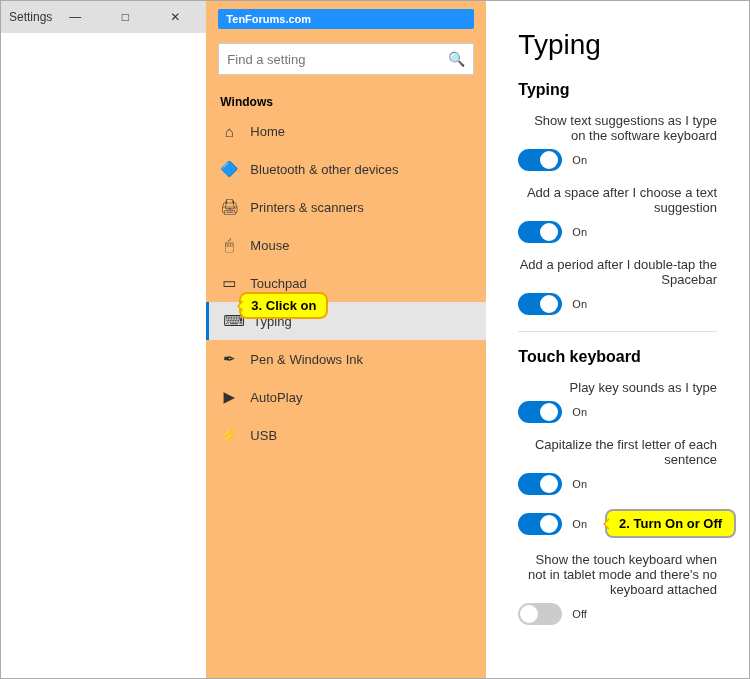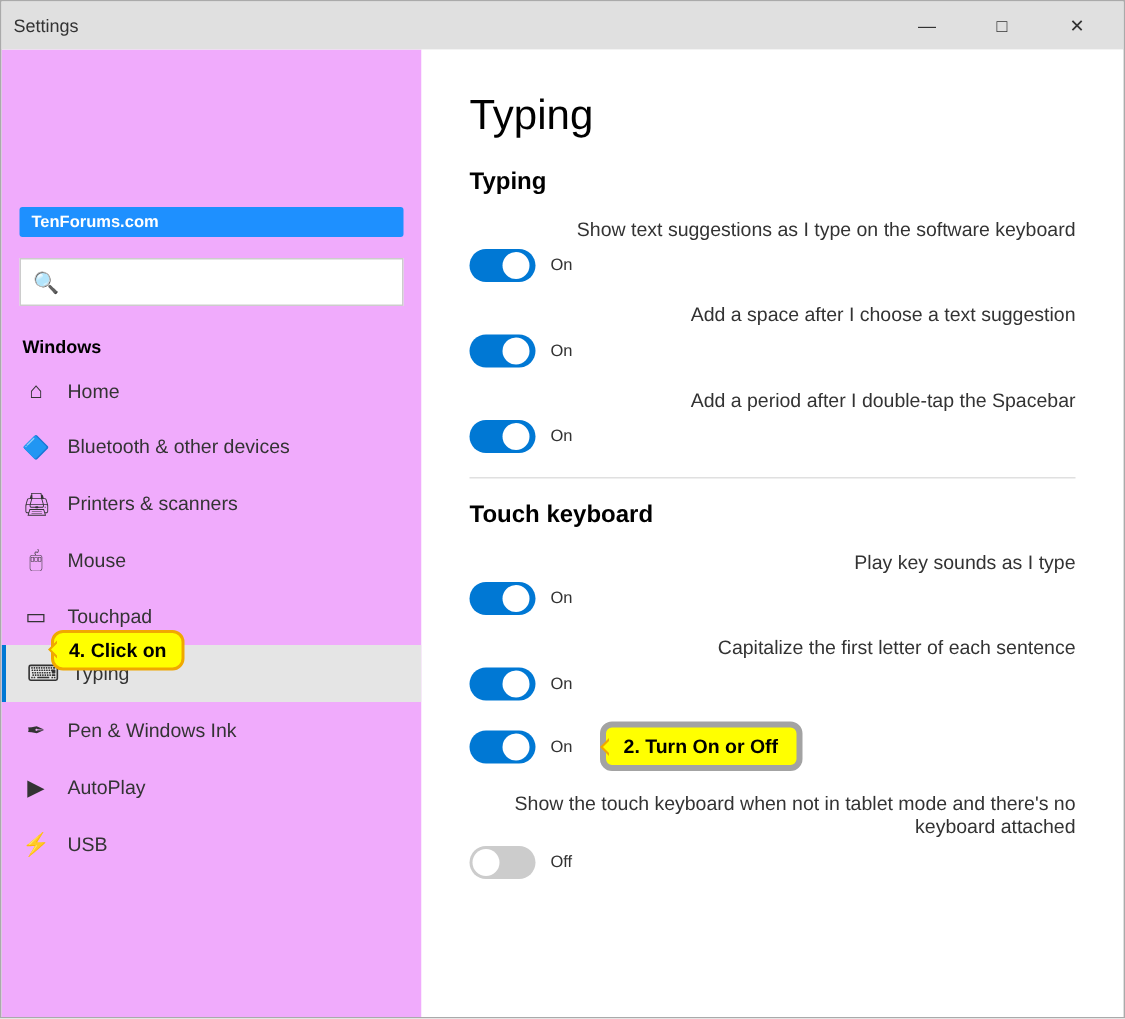--- a/index.html
+++ b/index.html
@@ -1,28 +1,28 @@
 <!DOCTYPE html>
 <html><head>
   <meta charset="utf-8">
   <style>
     * { margin: 0; padding: 0; box-sizing: border-box; }
     body { width: 750px; height: 679px; font-family: 'Segoe UI', sans-serif; font-size: 14px; background: #f2f2f2; overflow: hidden; }
 
-    .window { width: 750px; height: 679px; background: #fff; display: flex; flex-direction: column; border: 1px solid #aaa; }
+    .window { width: 750px; height: 679px; background: #fff; display: flex; flex-direction: row; border: 1px solid #aaa; }
 
     .titlebar { height: 32px; background: #e0e0e0; display: flex; align-items: center; justify-content: space-between; padding: 0 8px; flex-shrink: 0; }
     .titlebar-title { font-size: 12px; color: #333; }
     .titlebar-controls { display: flex; gap: 4px; }
     .titlebar-btn { width: 46px; height: 32px; display: flex; align-items: center; justify-content: center; cursor: pointer; font-size: 12px; color: #333; }
 
     .content { display: flex; flex: 1; overflow: hidden; }
 
     
-    .sidebar { width: 280px; background: #f0abfc; flex-shrink: 0; display: flex; flex-direction: column; overflow-y: auto; justify-content: center; }
+    .sidebar { width: 280px; background: #fdba74; flex-shrink: 0; display: flex; flex-direction: column; overflow-y: auto; }
     .sidebar-logo { padding: 8px 12px; }
     .sidebar-logo-img { background: #1e90ff; color: #fff; font-size: 11px; font-weight: bold; padding: 4px 8px; border-radius: 2px; }
     .sidebar-search { margin: 6px 12px 12px; display: flex; align-items: center; border: 1px solid #ccc; background: #fff; height: 32px; }
     .sidebar-search input { border: none; outline: none; background: transparent; flex: 1; padding: 0 8px; font-size: 13px; color: #555; }
     .sidebar-search-icon { padding: 0 8px; color: #555; font-size: 14px; }
 
     .sidebar-section-title { padding: 8px 14px 4px; font-size: 12px; font-weight: 600; color: #000; }
     .sidebar-item { display: flex; align-items: center; padding: 10px 14px; cursor: pointer; color: #333; font-size: 13px; gap: 12px; }
     .sidebar-item.active { background: #e5e5e5; border-left: 3px solid #0078d4; }
     .sidebar-item .item-icon { width: 18px; text-align: center; font-size: 15px; flex-shrink: 0; }
@@ -78,21 +78,21 @@
     .toggle.off .toggle-thumb { left: 2px; }
     .toggle-label { font-size: 11px; color: #333; }
 
     .divider { height: 1px; background: #e0e0e0; margin: 16px 0; }
 
     
     .callout-2-container { position: relative; display: flex; align-items: center; gap: 10px; }
     .callout-bubble-2 {
       position: relative;
       background: #ffff00;
-      border: 4px solid #a3a3a3;
+      border: 2px solid #a3a3a3;
       border-radius: 8px;
       padding: 5px 12px;
       font-size: 13px;
       font-weight: 700;
       color: #000;
       white-space: nowrap;
       margin-left: 8px;
     }
     .callout-bubble-2::before {
       content: '';
@@ -129,20 +129,21 @@
 
   <div class="content">
 
     <div class="sidebar">
 
       <div class="sidebar-logo">
         <div class="sidebar-logo-img">TenForums.com</div>
       </div>
 
       <div class="sidebar-search">
+        <input type="text" placeholder="Find a setting" style="">
         <span class="sidebar-search-icon">🔍</span>
       </div>
 
       <div class="sidebar-section-title">Windows</div>
 
       <div class="sidebar-item">
         <span class="item-icon">⌂</span>
         <span>Home</span>
       </div>
       <div class="sidebar-item">
@@ -158,21 +159,21 @@
         <span>Mouse</span>
       </div>
       <div class="sidebar-item">
         <span class="item-icon">▭</span>
         <span>Touchpad</span>
       </div>
 
       <div class="sidebar-item active callout-1" style="position:relative;">
         <span class="item-icon">⌨</span>
         <span>Typing</span>
-        <div class="callout-bubble-1">4. Click on</div>
+        <div class="callout-bubble-1">3. Click on</div>
       </div>
 
       <div class="sidebar-item">
         <span class="item-icon">✒</span>
         <span>Pen &amp; Windows Ink</span>
       </div>
       <div class="sidebar-item">
         <span class="item-icon">▶</span>
         <span>AutoPlay</span>
       </div>

